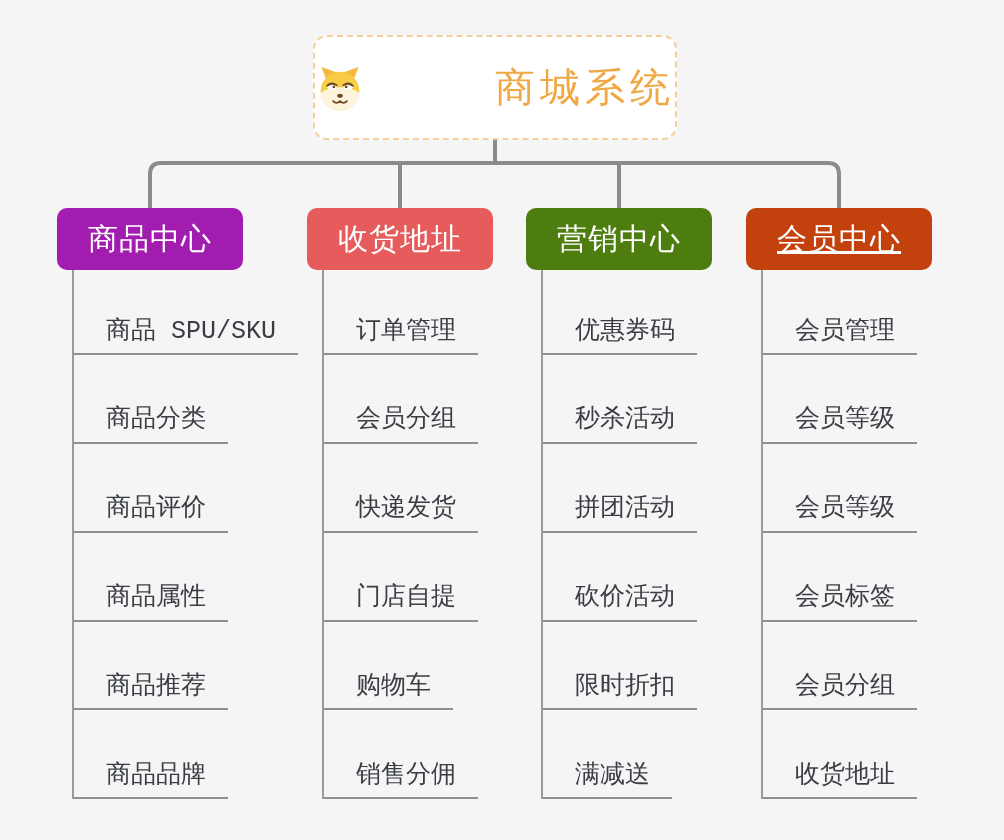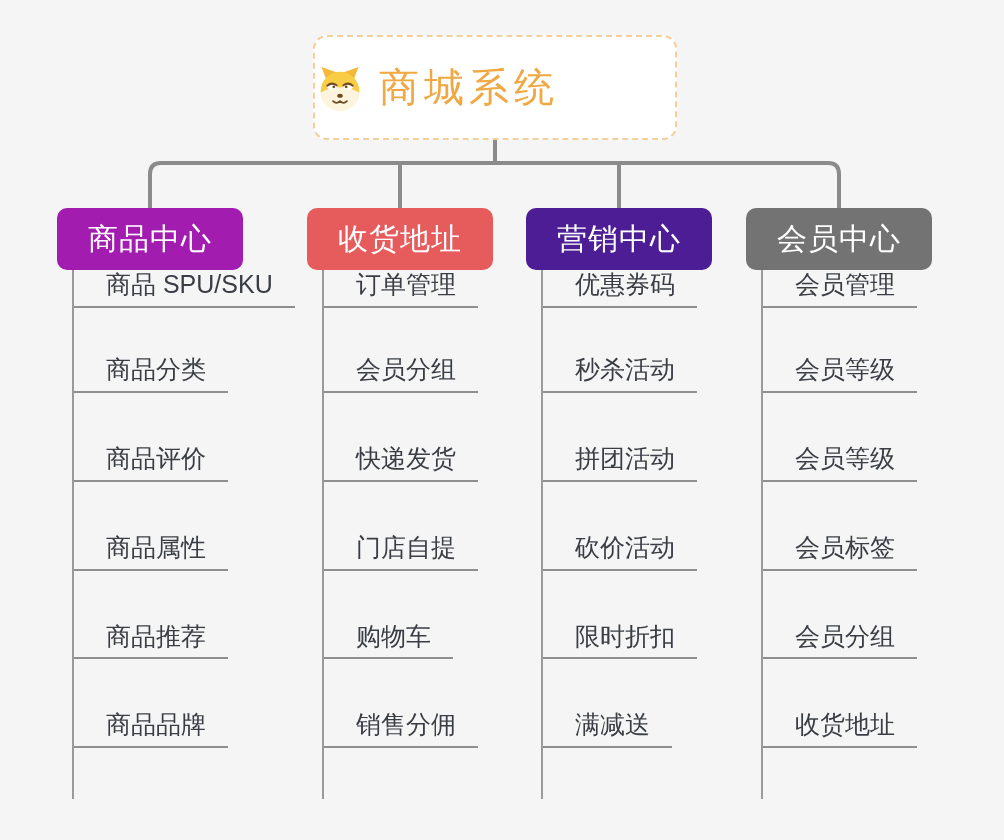--- a/index.html
+++ b/index.html
@@ -10,21 +10,21 @@
     overflow:hidden;position:relative;
   }
   .canvas{position:absolute;inset:0;width:1004px;height:840px;}
   svg.connectors{position:absolute;left:0;top:0;pointer-events:none;}
 
   
   .root-node{
     position:absolute;left:313px;top:35px;width:364px;height:105px;
     background:#ffffff;border:2px dashed #f4cf9b;border-radius:14px;
     box-sizing:border-box;
-    display:flex;align-items:center;justify-content:flex-start;gap:14px;
+    display:flex;align-items:center;justify-content:space-between;gap:14px;
   }
   .root-title{
     font-size:40px;letter-spacing:5px;color:#f0a843;font-weight:400;
     white-space:nowrap;
   }
   .dog-icon{width:50px;height:48px;display:block;}
 
   
   .branch{position:absolute;top:208px;width:270px;}
   .branch-node{
@@ -32,21 +32,21 @@
     color:#ffffff;font-size:30px;letter-spacing:1px;
     display:flex;align-items:center;justify-content:center;
     white-space:nowrap;
   }
   .vline{
     position:absolute;left:15px;top:62px;width:2px;height:529px;
     background:#9a9a9a;
   }
   .leaves{margin:0 0 0 15px;padding:0;list-style:none;}
   .leaf{
-    height:88.8px;display:flex;align-items:flex-start;
+    height:88.8px;display:flex;align-items:flex-end;font-family:Liberation Mono, monospace;
   }
   .leaf:first-child{height:85.3px;}
   .leaf > span{
     display:inline-block;
     padding:0 22px 7px 34px;
     border-bottom:2px solid #8f8f8f;
     font-size:25px;color:#3a3e44;line-height:1.15;
     white-space:nowrap;
   }
 </style>
@@ -128,21 +128,21 @@
       <li class="leaf">
           <span>购物车</span>
         </li>
       <li class="leaf">
           <span>销售分佣</span>
         </li>
     </ul>
   </div>
 
   <div class="branch" style="left:526px">
-    <div class="branch-node" style="background: #4c1d95;">营销中心</div>
+    <div class="branch-node" style="background: #4d7c0f;">营销中心</div>
     <div class="vline"></div>
     <ul class="leaves">
       <li class="leaf">
           <span>优惠券码</span>
         </li>
       <li class="leaf">
           <span>秒杀活动</span>
         </li>
       <li class="leaf">
           <span>拼团活动</span>
@@ -153,21 +153,21 @@
       <li class="leaf">
           <span>限时折扣</span>
         </li>
       <li class="leaf">
           <span>满减送</span>
         </li>
     </ul>
   </div>
 
   <div class="branch" style="left:746px">
-    <div class="branch-node" style="background: #737373;">会员中心</div>
+    <div class="branch-node" style="background: #c2410c; text-decoration: underline;">会员中心</div>
     <div class="vline"></div>
     <ul class="leaves">
       <li class="leaf">
           <span>会员管理</span>
         </li>
       <li class="leaf">
           <span>会员等级</span>
         </li>
       <li class="leaf">
           <span>会员等级</span>

